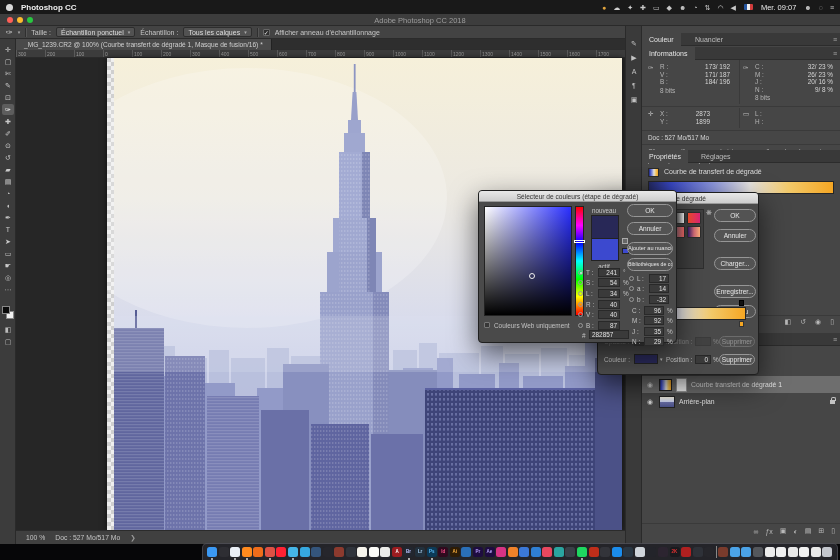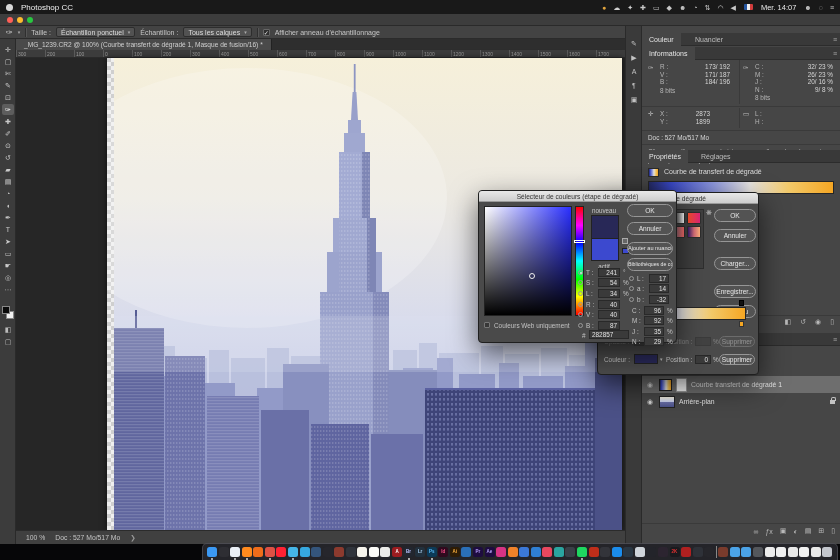--- a/index.html
+++ b/index.html
@@ -2,21 +2,21 @@
 <html><head>
 <meta charset="utf-8">
 <style>
 *{margin:0;padding:0;box-sizing:border-box;font-family:"Liberation Sans",sans-serif;-webkit-font-smoothing:antialiased}
 html,body{width:840px;height:560px;overflow:hidden;background:#050505}
 body{position:relative}
 
 
 #menubar{position:absolute;left:0;top:0;width:840px;height:14px;background:#191919;display:flex;align-items:center;padding:0 6px;gap:8px;z-index:50}
 #menubar .apple{width:7px;height:7px;border-radius:50% 50% 45% 45%;background:#d8d8d8}
-#menubar .appname{font-size:8px;font-weight:normal;color:#f0f0f0}
+#menubar .appname{font-size:8px;font-weight:bold;color:#f0f0f0}
 #menubar .mitem{font-size:8px;color:#e2e2e2;white-space:nowrap}
 #menubar .grow{flex:1}
 #menubar .sticon{font-size:7px;line-height:1;color:#c8c8c8}
 #menubar .flag{display:flex;width:9px;height:6px;overflow:hidden;border-radius:1px}
 #menubar .flag span{flex:1}
 #menubar .clock{font-size:7.5px;color:#e8e8e8;white-space:nowrap}
 
 
 #titlebar{position:absolute;left:0;top:14px;width:840px;height:12px;background:#3d3d3d;border-bottom:1px solid #2a2a2a}
 #titlebar .dot{position:absolute;top:3px;width:6px;height:6px;border-radius:50%}
@@ -123,33 +123,34 @@
       <span class="sticon" style="color: rgb(200, 200, 200);">◔</span>
       <span class="sticon" style="color: rgb(200, 200, 200);">⇅</span>
       <span class="sticon" style="color: rgb(230, 230, 230);">◠</span>
       <span class="sticon" style="color: rgb(200, 200, 200);">◀</span>
     </div>
   <span class="flag">
     <span style="background: rgb(38, 86, 160);"></span>
     <span style="background: rgb(240, 240, 240);"></span>
     <span style="background: rgb(208, 60, 60);"></span>
   </span>
-  <span class="clock">Mer. 14:07</span>
+  <span class="clock">Mer. 09:07</span>
   <div style="display:flex;gap:7px;align-items:center">
 
   <span class="sticon">☻</span>
       <span class="sticon">◌</span>
       <span class="sticon">≡</span>
     </div>
 </div>
 
 <div id="titlebar">
   <span class="dot" style="left:7px;background:#ff5f57"></span>
   <span class="dot" style="left:17px;background:#febc2e"></span>
   <span class="dot" style="left:27px;background:#28c840"></span>
+  <span class="title">Adobe Photoshop CC 2018</span>
 </div>
 
 <div id="optionsbar">
   <span class="ticon">✑</span>
   <span class="caret">▾</span>
   <span class="sep"></span>
   <span class="lab">Taille :</span>
   <span class="dd">
     <span>Échantillon ponctuel</span>
     <span class="caret">▾</span>

